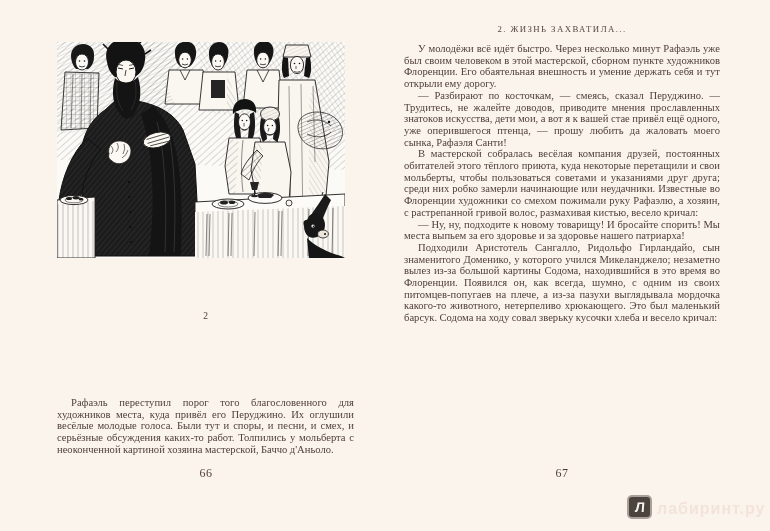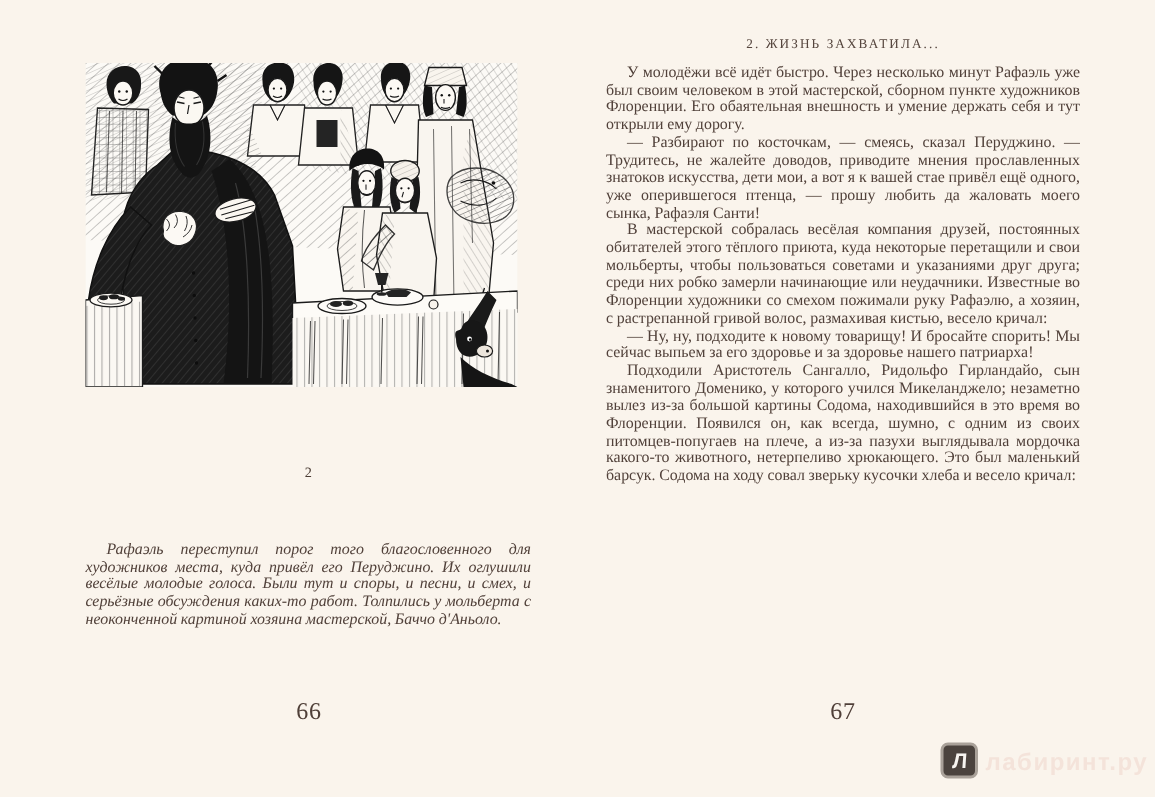--- a/index.html
+++ b/index.html
@@ -13,23 +13,23 @@
   .spread{position:relative;width:770px;height:531px;background:#faf4ec;}
 
   
   .left-page{position:absolute;left:57px;top:0;width:298px;height:531px;}
   .illustration-wrap{position:absolute;left:0;top:42px;width:288px;height:216px;}
   .chapter-number{position:absolute;left:0;top:311px;width:100%;text-align:center;
     font-size:9.5px;letter-spacing:1px;color:#4a3b33;}
   .chapter-title{position:absolute;left:0;top:331px;width:100%;text-align:center;
     font-size:15px;letter-spacing:2px;color:#45372f;white-space:nowrap;}
   .chapter-title .initial{font-size:20px;letter-spacing:2px;}
-  .left-body{position:absolute;left:0;top:361px;width:297px;font-style:italic;}
+  .left-body{position:absolute;left:0;top:397px;width:297px;}
   .page-number{position:absolute;width:100%;text-align:center;top:466px;
-    font-size:16px;letter-spacing:0.5px;color:#4f3f38;}
+    font-size:12px;letter-spacing:0.5px;color:#4f3f38;}
 
   
   .right-page{position:absolute;left:404px;top:0;width:316px;height:531px;}
   .running-header{position:absolute;left:0;top:24px;width:100%;text-align:center;
     font-size:8.8px;letter-spacing:1.4px;color:#55453d;}
   .right-body{position:absolute;left:0;top:43px;width:316px;max-height:420px;overflow:hidden;}
 
   p.body-par{margin:0;text-align:justify;text-indent:14px;
     font-size:10.6px;line-height:11.7px;color:#51413a;
     word-spacing:-0.2px;}
@@ -259,21 +259,21 @@
     <div class="page-number">66</div>
   </div>
 
   <div class="right-page">
     <div class="running-header">2. ЖИЗНЬ ЗАХВАТИЛА...</div>
 
     <div class="right-body">
         <p class="body-par" lang="ru">У молодёжи всё идёт быстро. Через несколько минут Рафаэль уже был своим человеком в этой мастерской, сборном пункте художников Флоренции. Его обаятельная внешность и умение держать себя и тут открыли ему дорогу.</p>
         <p class="body-par" lang="ru">— Разбирают по косточкам, — смеясь, сказал Перуджино. — Трудитесь, не жалейте доводов, приводите мнения прославленных знатоков искусства, дети мои, а вот я к вашей стае привёл ещё одного, уже оперившегося птенца, — прошу любить да жаловать моего сынка, Рафаэля Санти!</p>
         <p class="body-par" lang="ru">В мастерской собралась весёлая компания друзей, постоянных обитателей этого тёплого приюта, куда некоторые перетащили и свои мольберты, чтобы пользоваться советами и указаниями друг друга; среди них робко замерли начинающие или неудачники. Известные во Флоренции художники со смехом пожимали руку Рафаэлю, а хозяин, с растрепанной гривой волос, размахивая кистью, весело кричал:</p>
-        <p class="body-par" lang="ru">— Ну, ну, подходите к новому товарищу! И бросайте спорить! Мы сейчас выпьем за его здоровье и за здоровье нашего патриарха!</p>
+        <p class="body-par" lang="ru">— Ну, ну, подходите к новому товарищу! И бросайте спорить! Мы места выпьем за его здоровье и за здоровье нашего патриарха!</p>
         <p class="body-par" lang="ru">Подходили Аристотель Сангалло, Ридольфо Гирландайо, сын знаменитого Доменико, у которого учился Микеланджело; незаметно вылез из-за большой картины Содома, находившийся в это время во Флоренции. Появился он, как всегда, шумно, с одним из своих питомцев-попугаев на плече, а из-за пазухи выглядывала мордочка какого-то животного, нетерпеливо хрюкающего. Это был маленький барсук. Содома на ходу совал зверьку кусочки хлеба и весело кричал:</p>
       </div>
 
     <div class="page-number">67</div>
   </div>
 
   <div class="wm-logo">
     <span>Л</span>
   </div>
   <div class="wm-text">лабиринт.ру</div>

